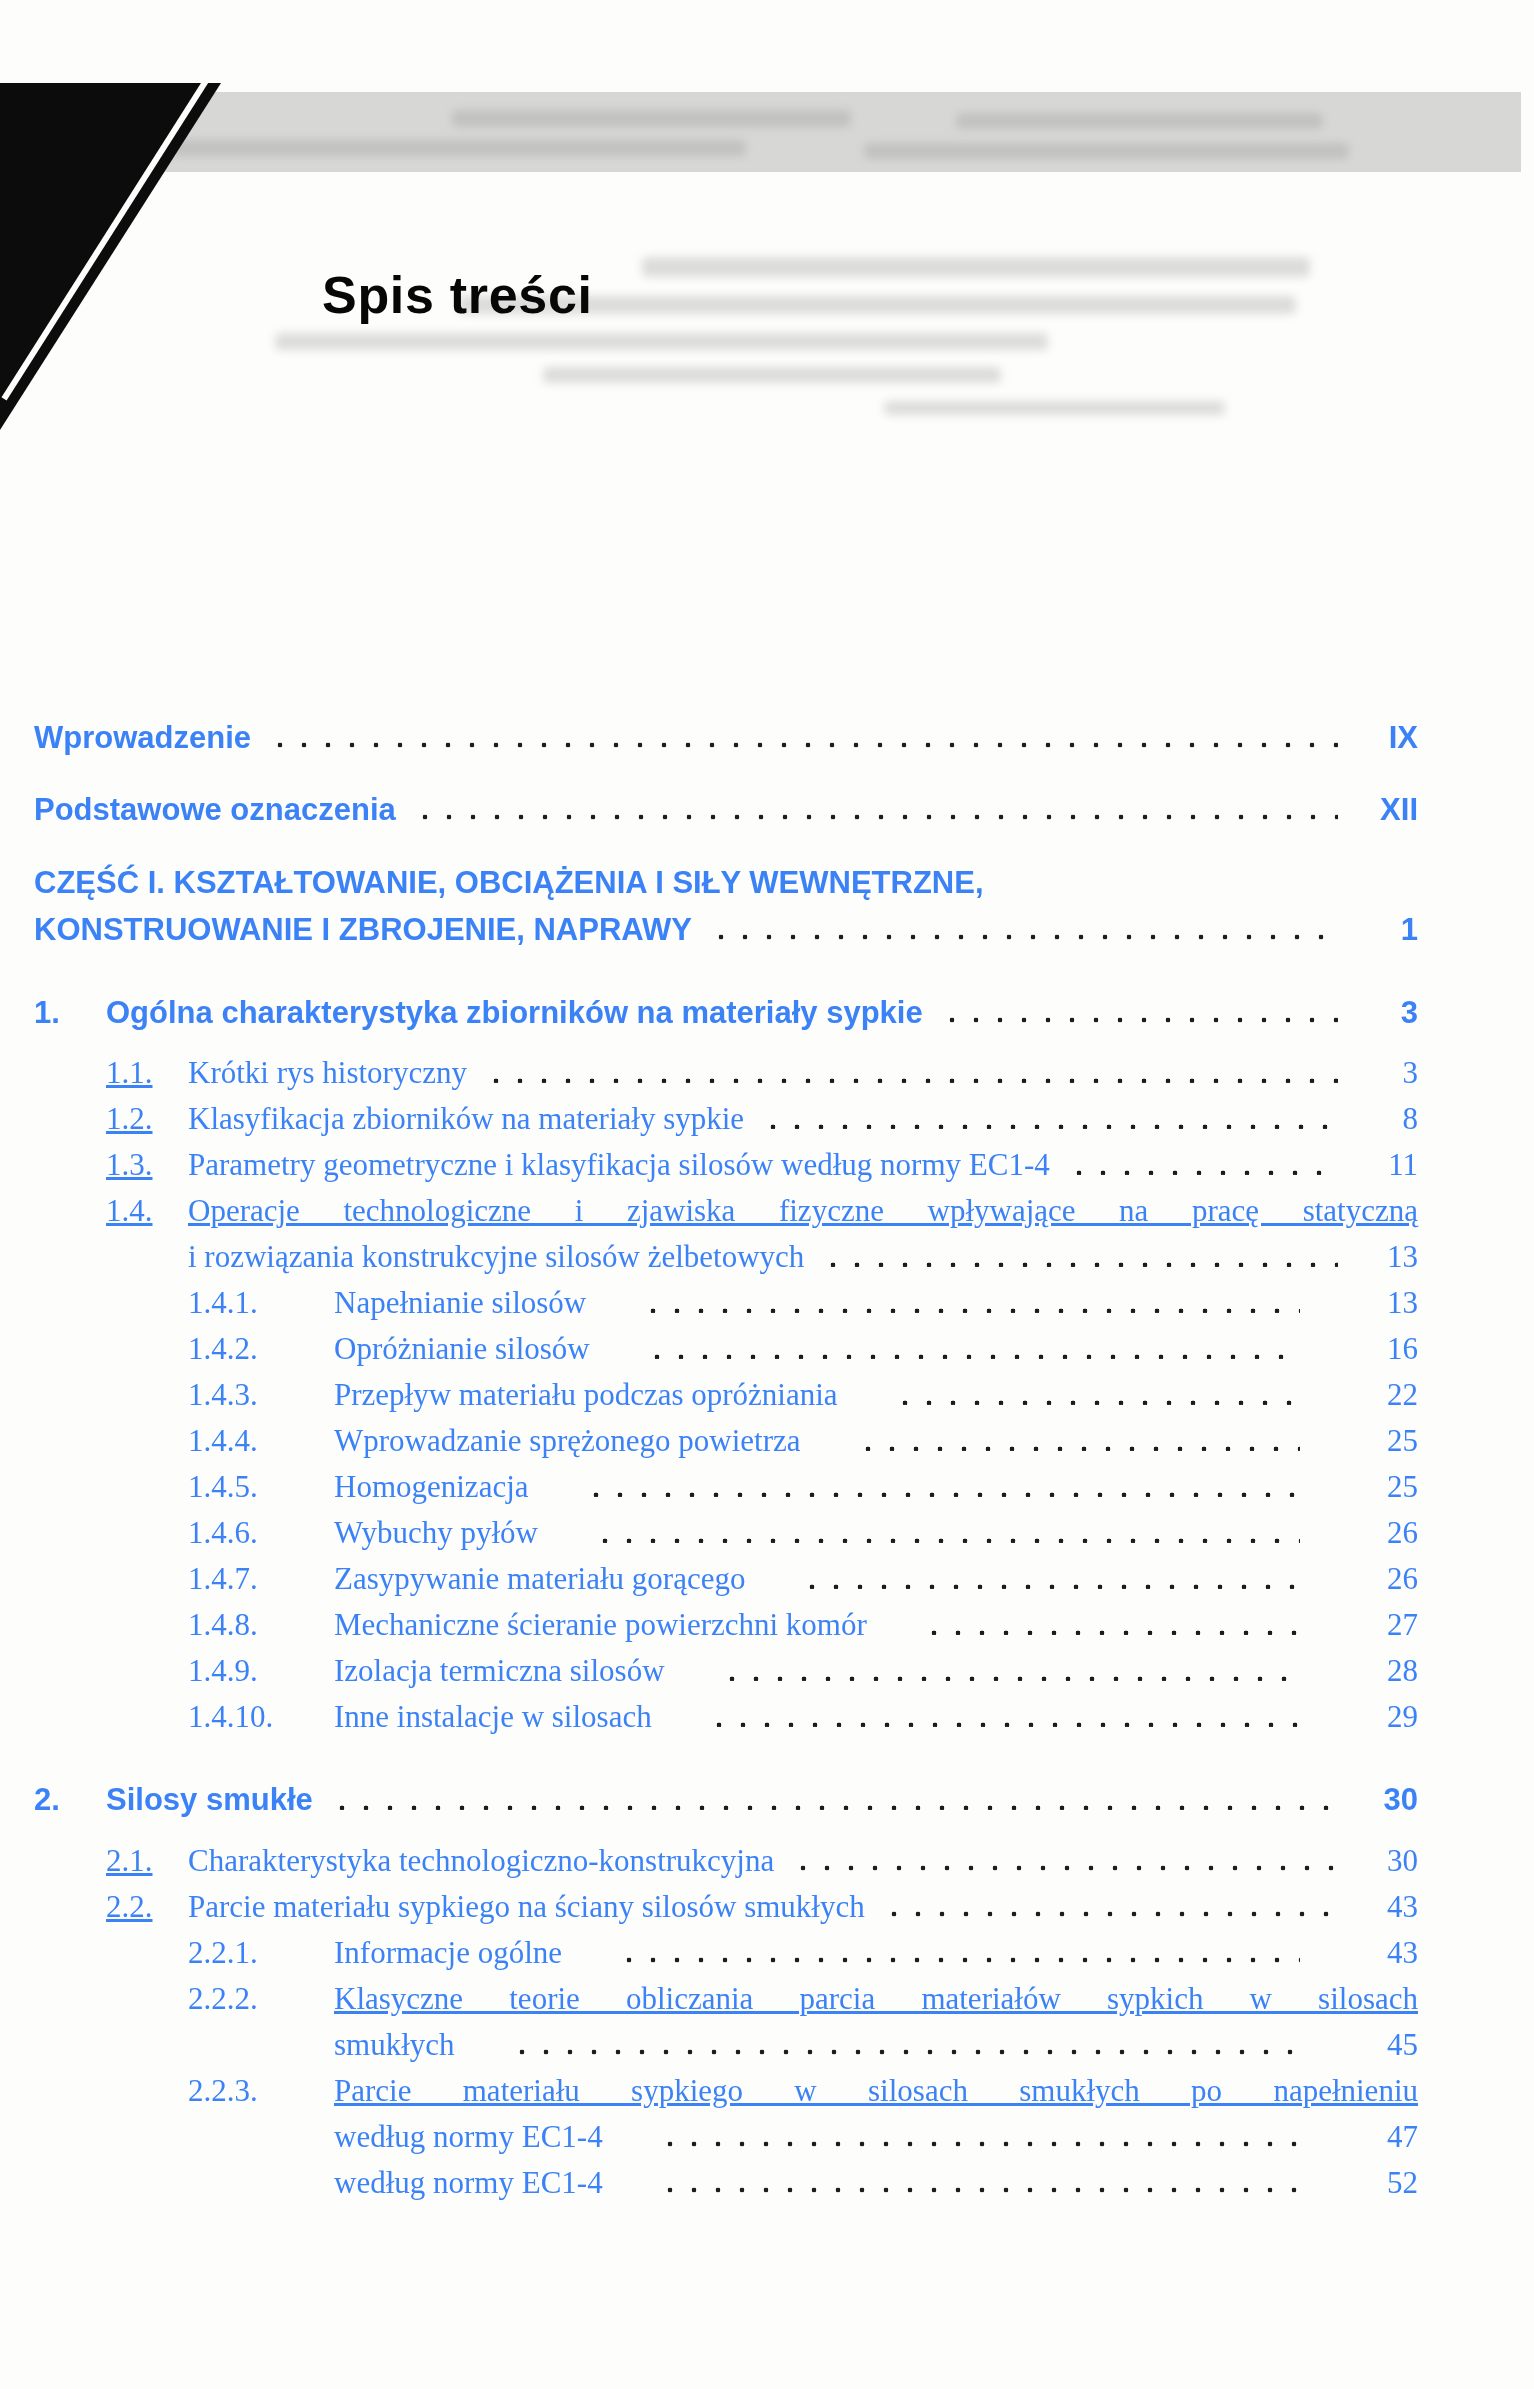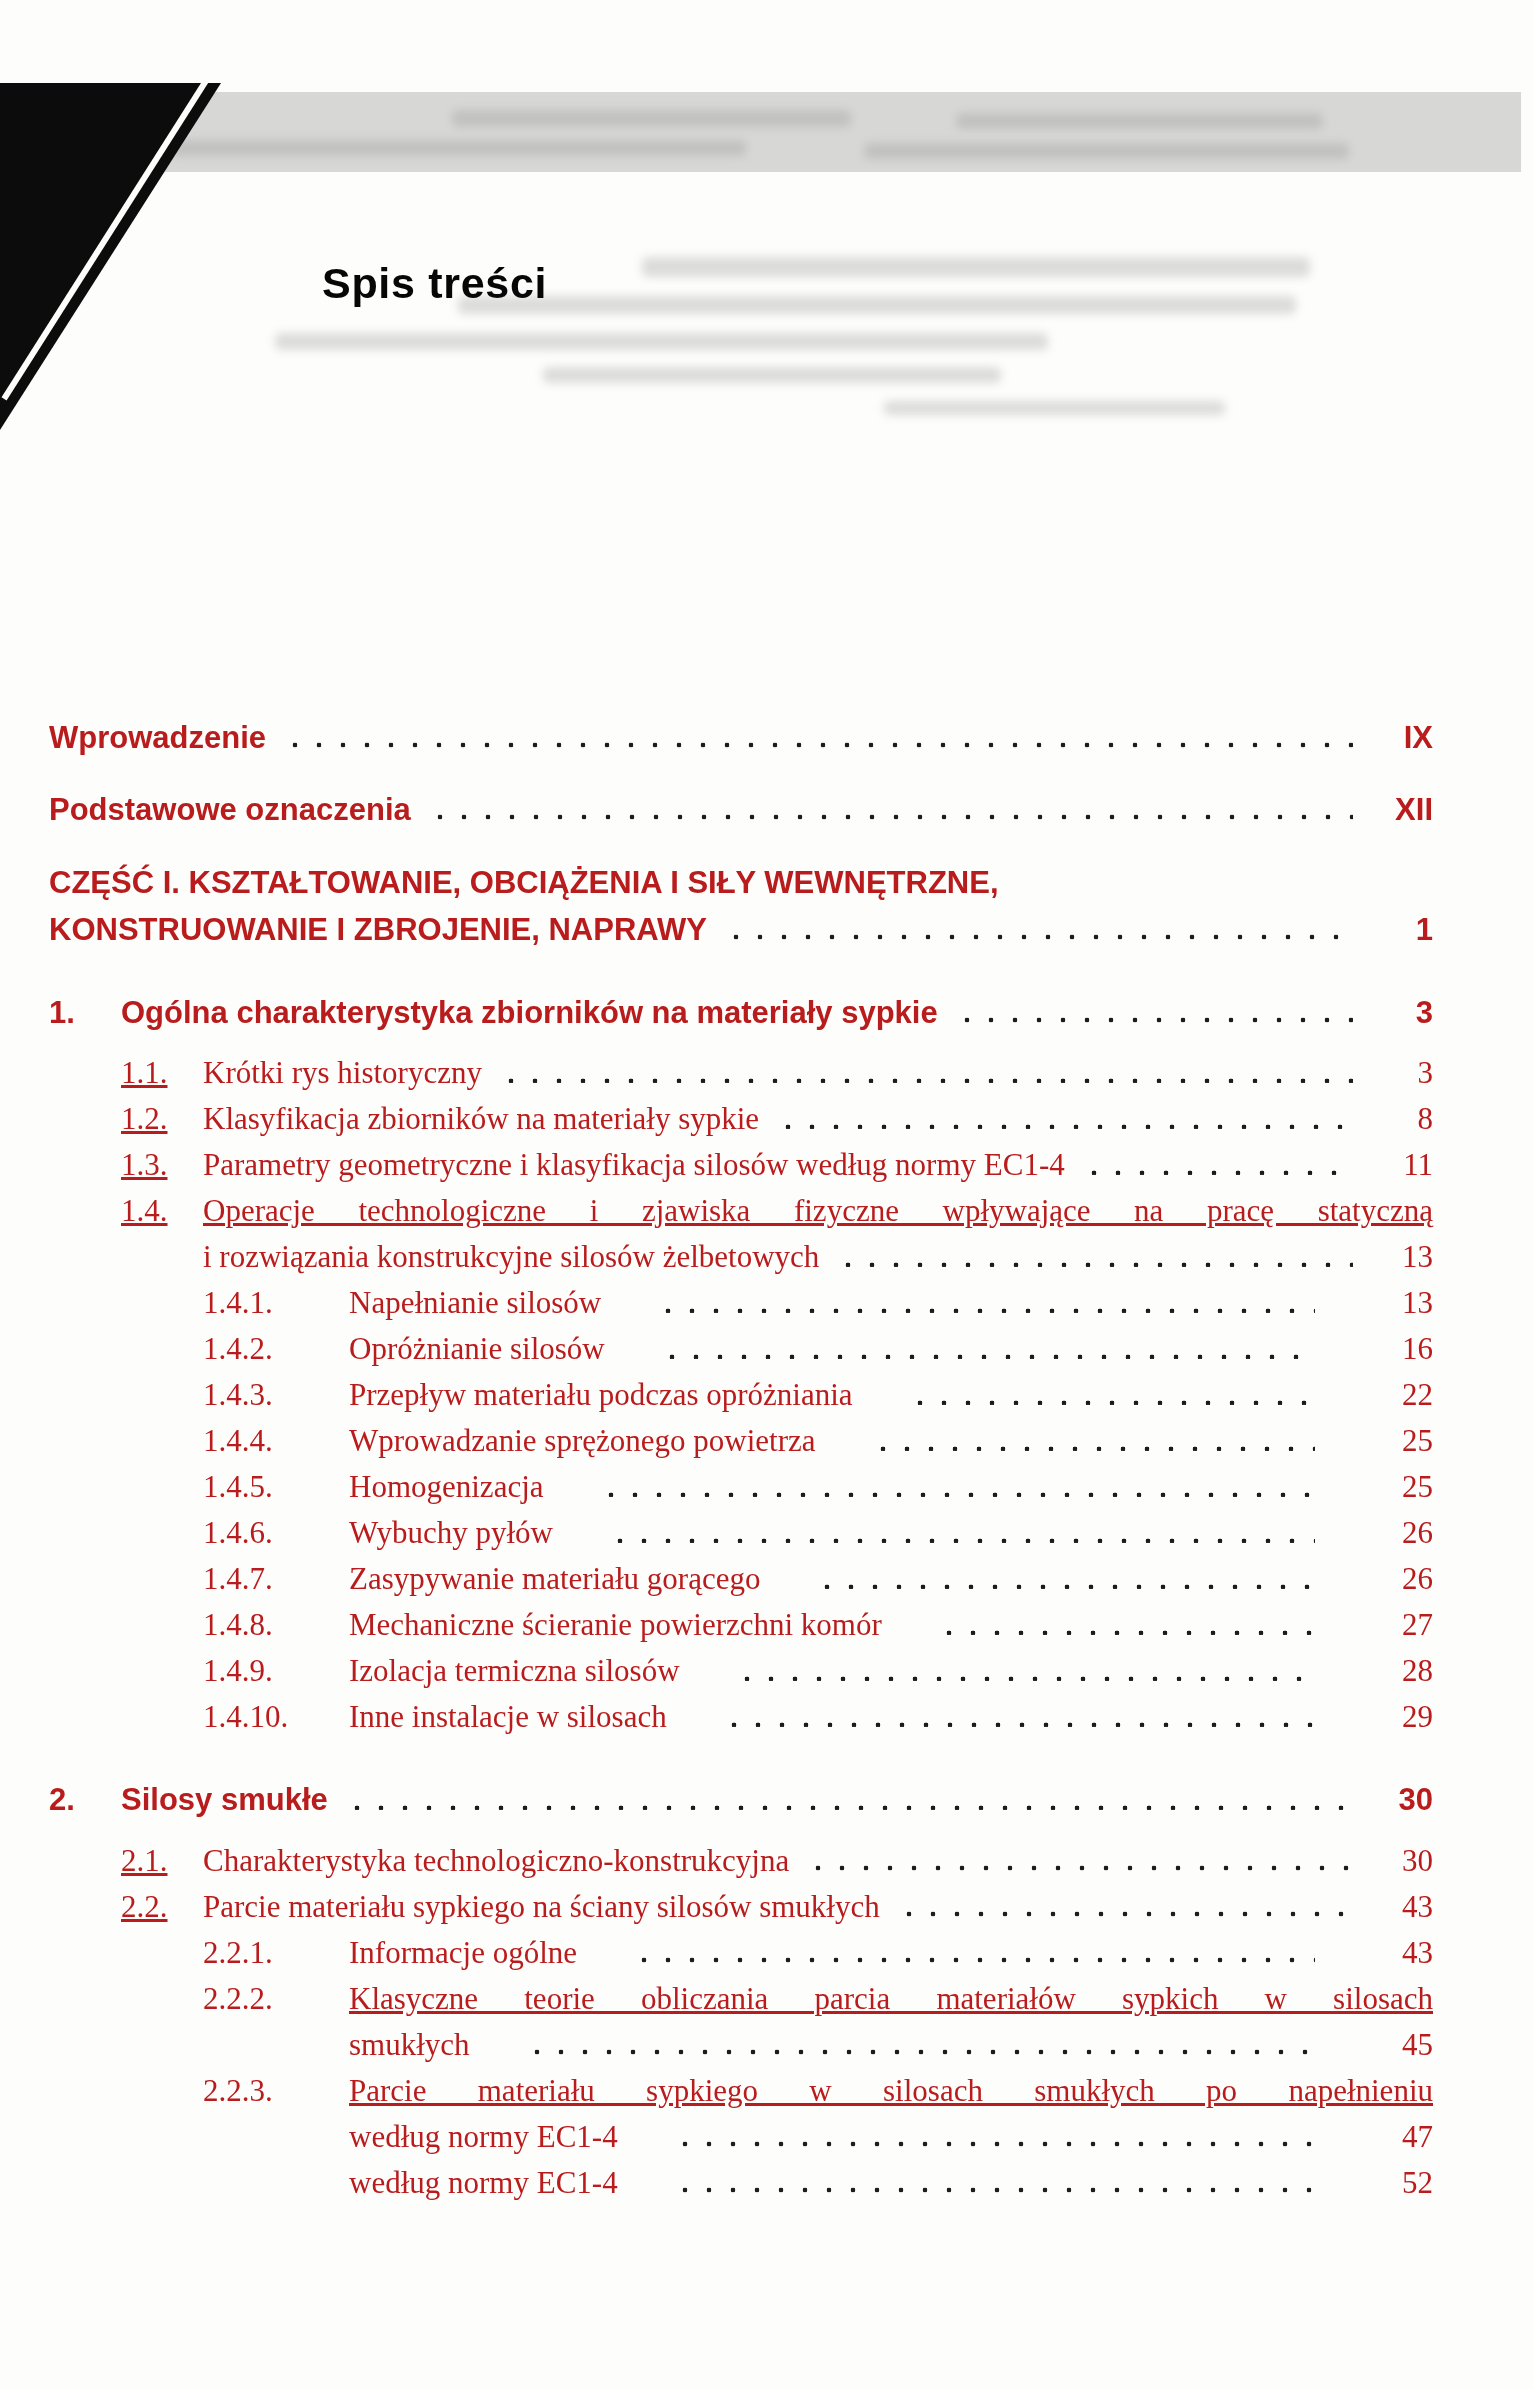--- a/index.html
+++ b/index.html
@@ -38,32 +38,32 @@
     background: #8f8f8f;
     opacity: .30;
     filter: blur(4.6px);
     border-radius: 5.2px;
   }
 
   .page-title {
     position: absolute; left: 322px; top: 230px;
     font-family: "Liberation Sans", sans-serif;
     font-weight: 700;
-    font-size: 43px;
+    font-size: 52px;
     letter-spacing: 0.7px;
     color: #070707;
   }
 
   
   .toc {
-    position: absolute; left: 49px; top: 715px;
+    position: absolute; left: 34px; top: 715px;
     width: 1384px;
     font-family: "Liberation Serif", serif;
     font-size: 31px;
-    color: #b91c1c;
+    color: #3b82f6;
   }
   .line {
     display: flex;
     align-items: baseline;
     height: 46px;
     line-height: 46px;
     white-space: nowrap;
   }
   .num { flex: 0 0 auto; }
   .w0  { width: 0; }

